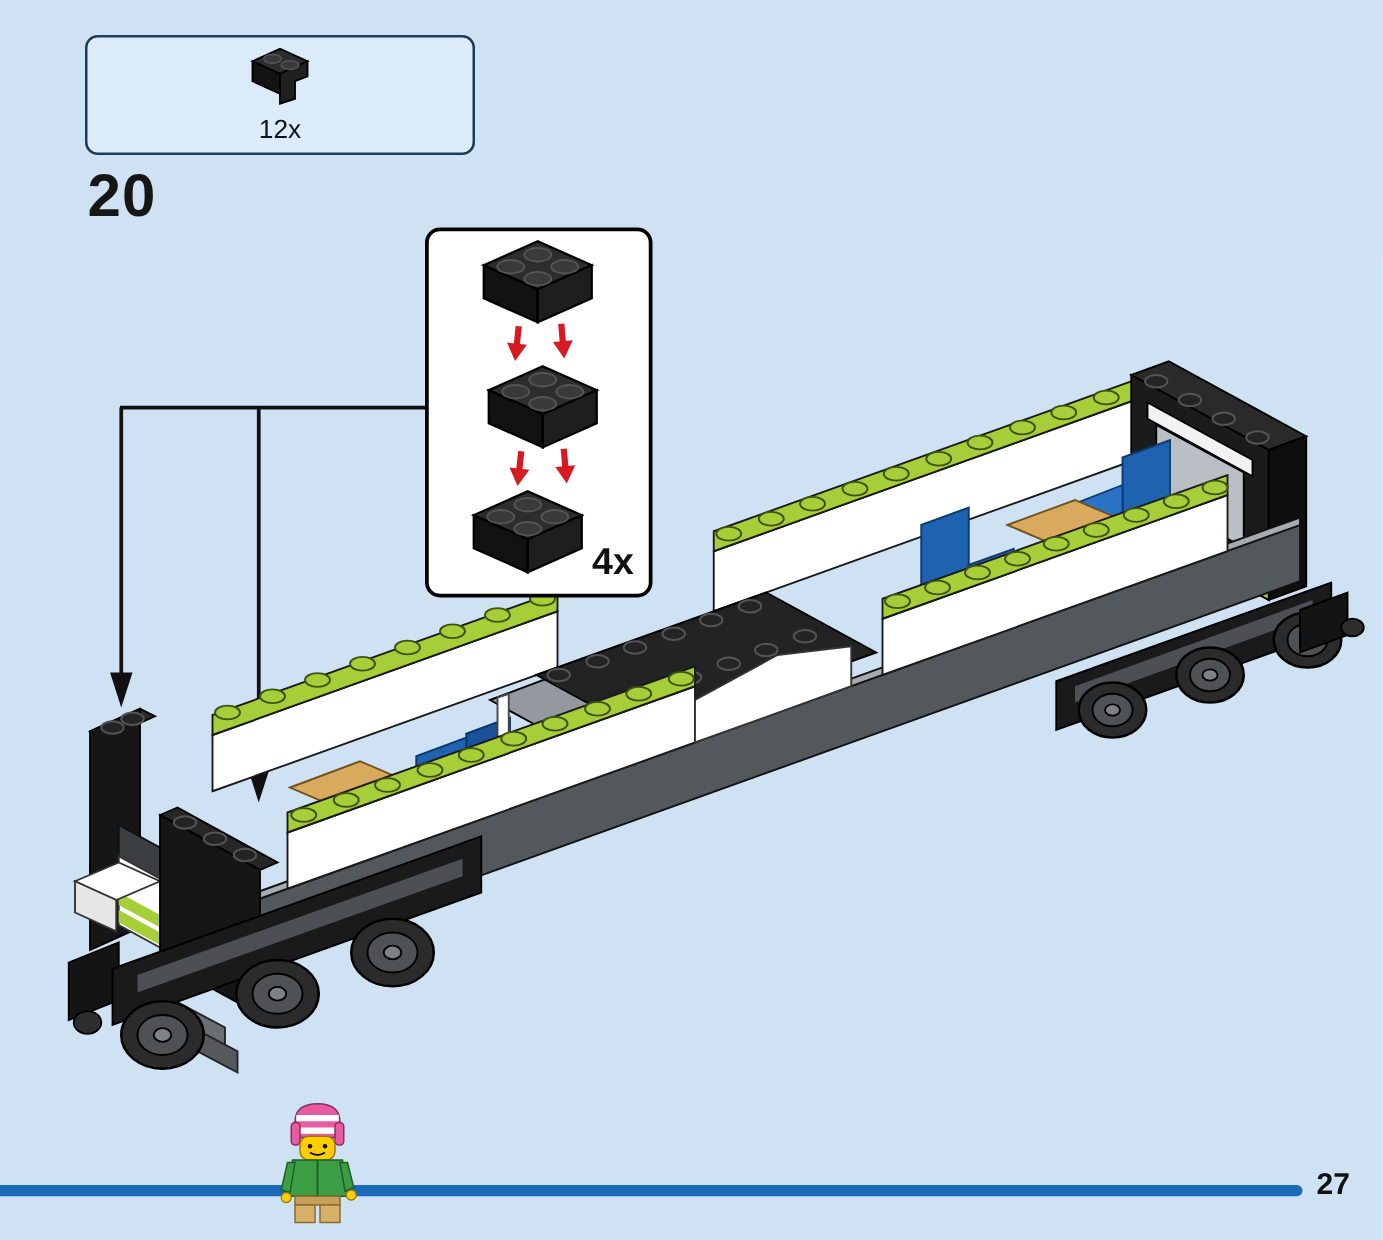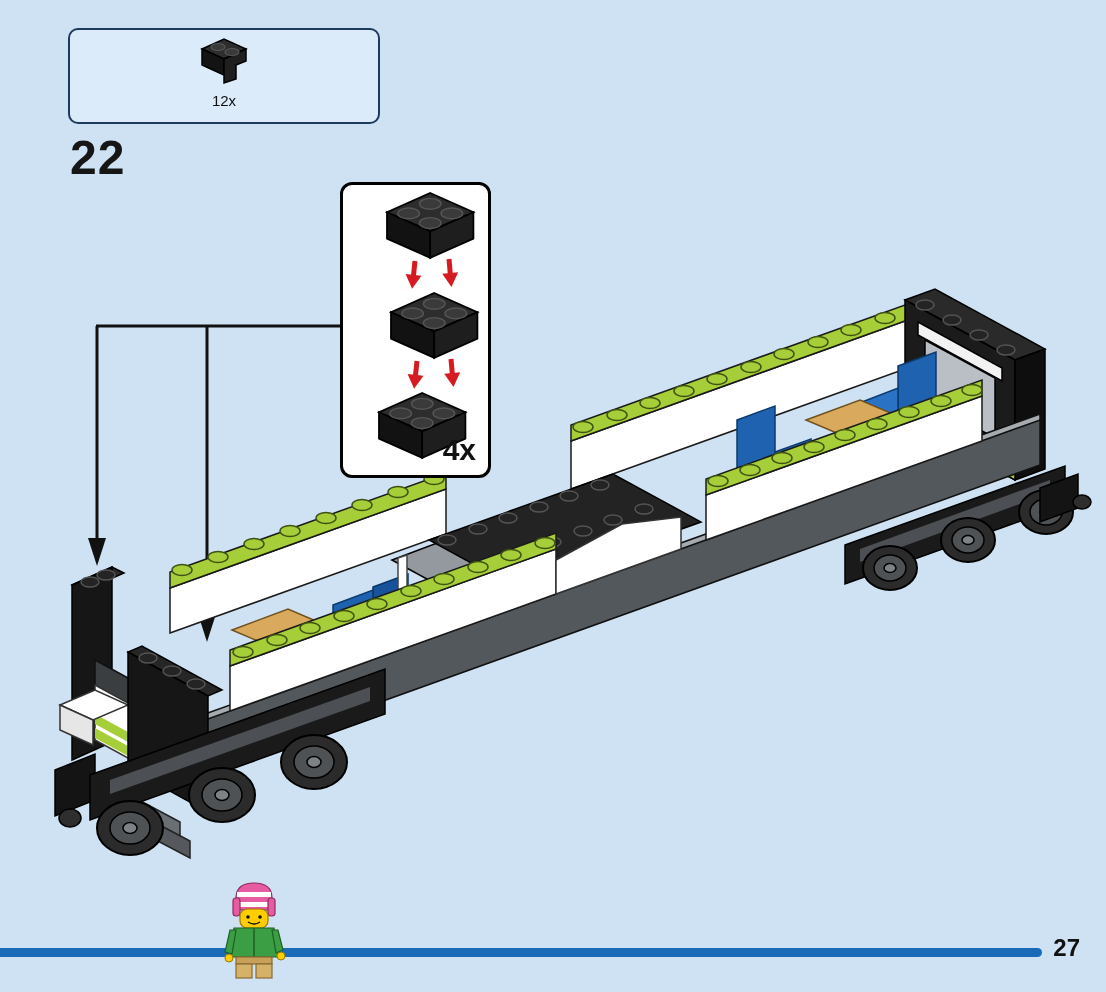--- a/index.html
+++ b/index.html
@@ -8,27 +8,27 @@
     background:#cfe2f4; overflow:hidden;
     font-family:"Liberation Sans", sans-serif;
   }
   .model-svg { position:absolute; left:0; top:0; }
   .parts-box {
     position:absolute; left:68px; top:28px; width:312px; height:96px;
     background:#dcebf9; border:2px solid #1d3a5f; border-radius:10px;
     box-sizing:border-box; text-align:center;
   }
   .parts-box svg { display:block; margin:5px auto 0; }
-  .parts-count { font-size:15px; color:#111; margin-top:1px; }
+  .parts-count { font-size:21px; color:#111; margin-top:1px; }
   .step-number {
     position:absolute; left:70px; top:130px;
     font-size:48px; font-weight:bold; color:#161616; letter-spacing:1px;
   }
   .sub-box {
-    position:absolute; left:340px; top:182px; width:151px; height:296px;
+    position:absolute; left:340px; top:182px; width:182px; height:296px;
     background:#ffffff; border:3px solid #000; border-radius:12px;
     box-sizing:border-box;
   }
   .sub-count {
     position:absolute; right:12px; bottom:8px;
     font-size:30px; font-weight:bold; color:#111;
   }
   .progress-bar {
     position:absolute; left:0; top:948px; width:1042px; height:9px;
     background:#1a6ab8; border-radius:0 5px 5px 0;
@@ -246,21 +246,21 @@
     <svg width="90" height="56" viewBox="0 0 72 56">
       <polygon points="14,14 36,4 58,14 36,24" fill="#2d2d2d" stroke="#000" stroke-width="1.5"></polygon>
       <polygon points="14,14 36,24 36,40 14,30" fill="#131313" stroke="#000" stroke-width="1.5"></polygon>
       <polygon points="36,24 58,14 58,26 48,30 48,44 36,48" fill="#1f1f1f" stroke="#000" stroke-width="1.5"></polygon>
       <ellipse cx="30" cy="12" rx="7" ry="3.5" fill="#3a3a3a" stroke="#555" stroke-width="1.2"></ellipse>
       <ellipse cx="44" cy="17" rx="7" ry="3.5" fill="#3a3a3a" stroke="#555" stroke-width="1.2"></ellipse>
     </svg>
     <div class="parts-count">12x</div>
   </div>
 
-  <div class="step-number">22</div>
+  <div class="step-number">20</div>
 
   <div class="sub-box">
     <svg width="172" height="290" viewBox="0 0 172 290">
       <defs>
         <g id="cbrick">
           <polygon points="36,0 72,16 36,32 0,16" fill="#2d2d2d" stroke="#000" stroke-width="1.5"></polygon>
           <polygon points="0,16 36,32 36,54 0,38" fill="#121212" stroke="#000" stroke-width="1.5"></polygon>
           <polygon points="36,32 72,16 72,38 36,54" fill="#1e1e1e" stroke="#000" stroke-width="1.5"></polygon>
           <ellipse cx="36" cy="9" rx="9" ry="4.5" fill="#3a3a3a" stroke="#555" stroke-width="1.2"></ellipse>
           <ellipse cx="18" cy="17" rx="9" ry="4.5" fill="#3a3a3a" stroke="#555" stroke-width="1.2"></ellipse>

